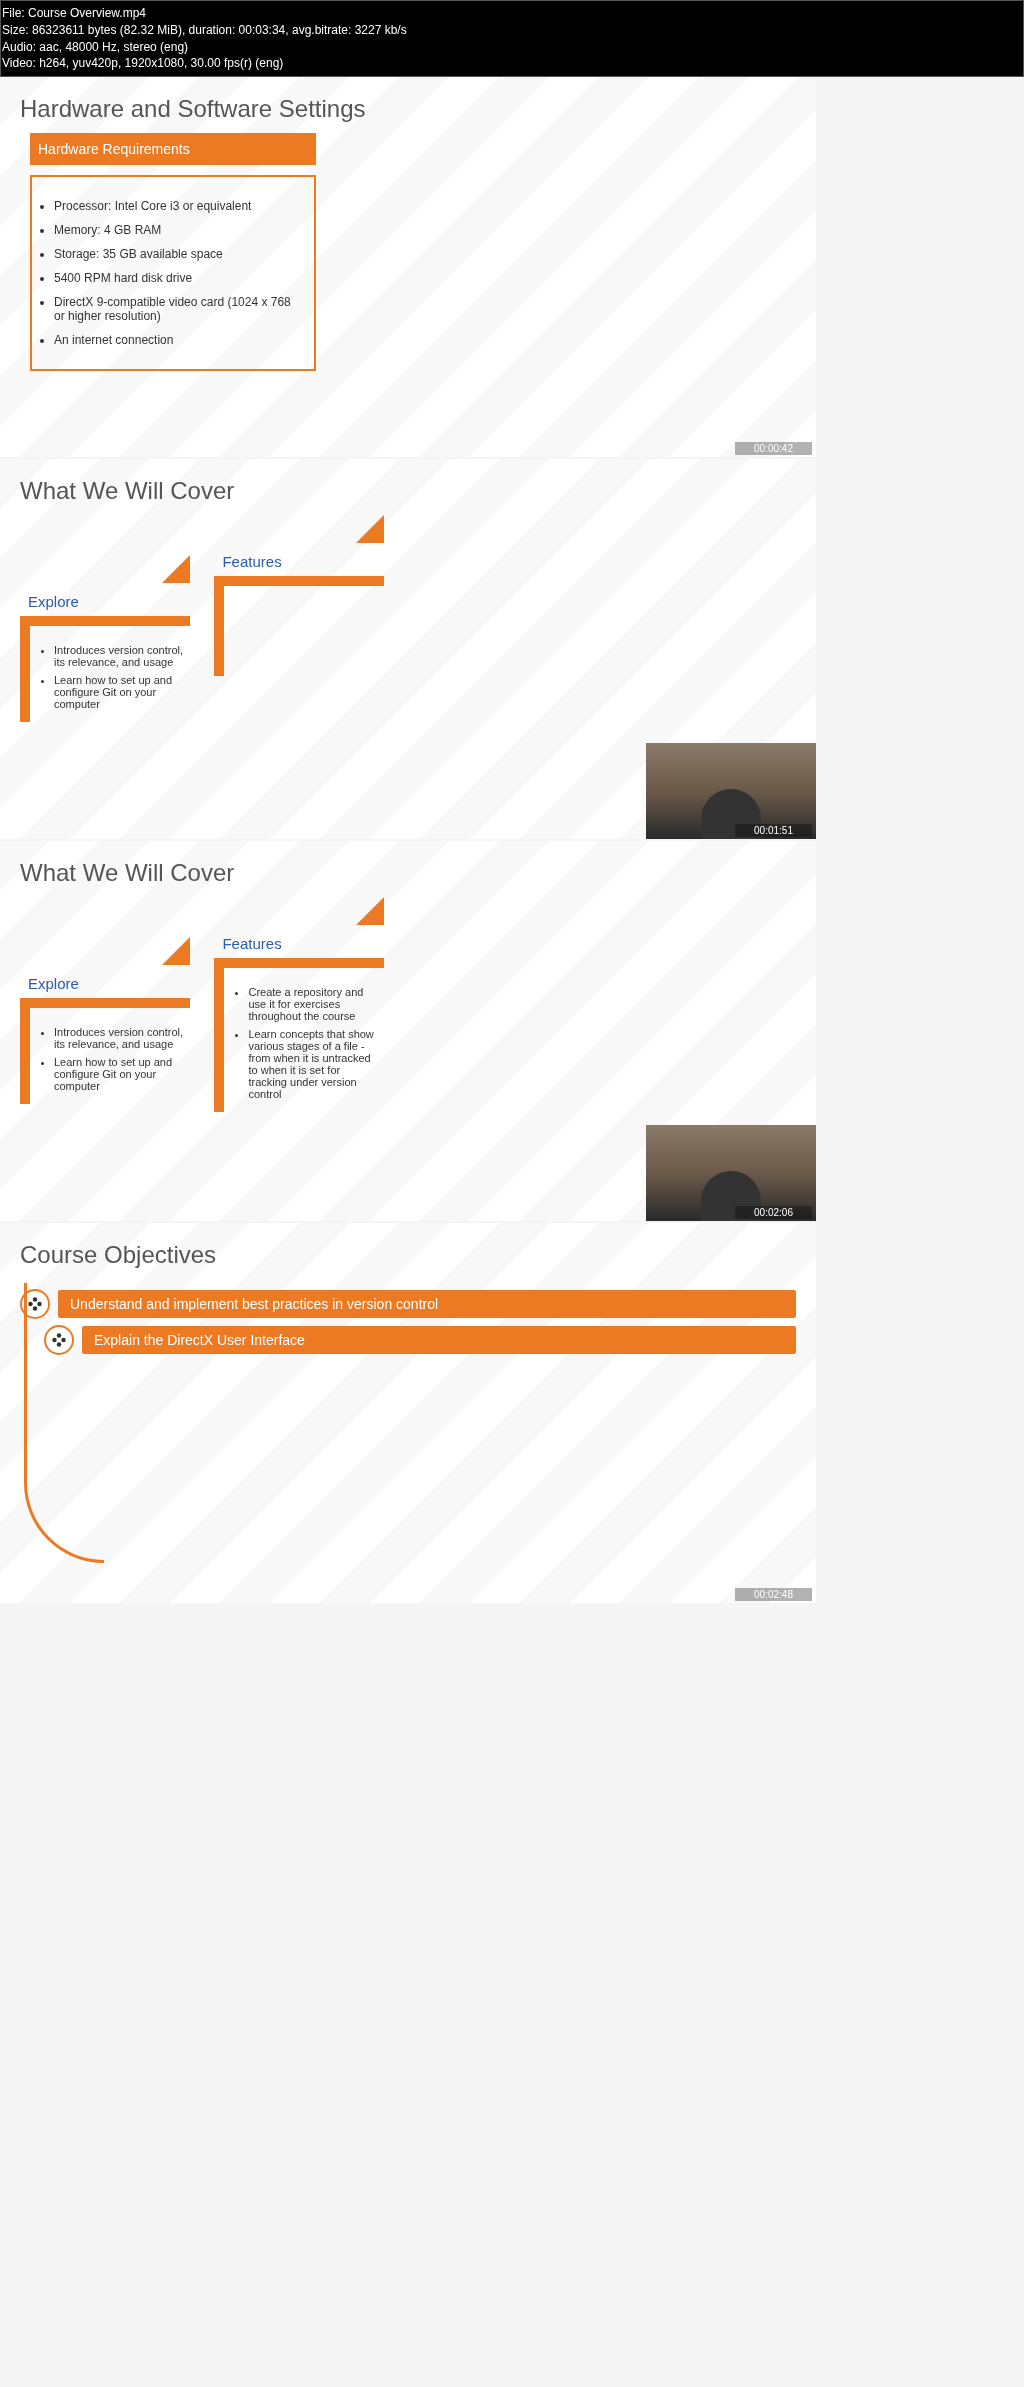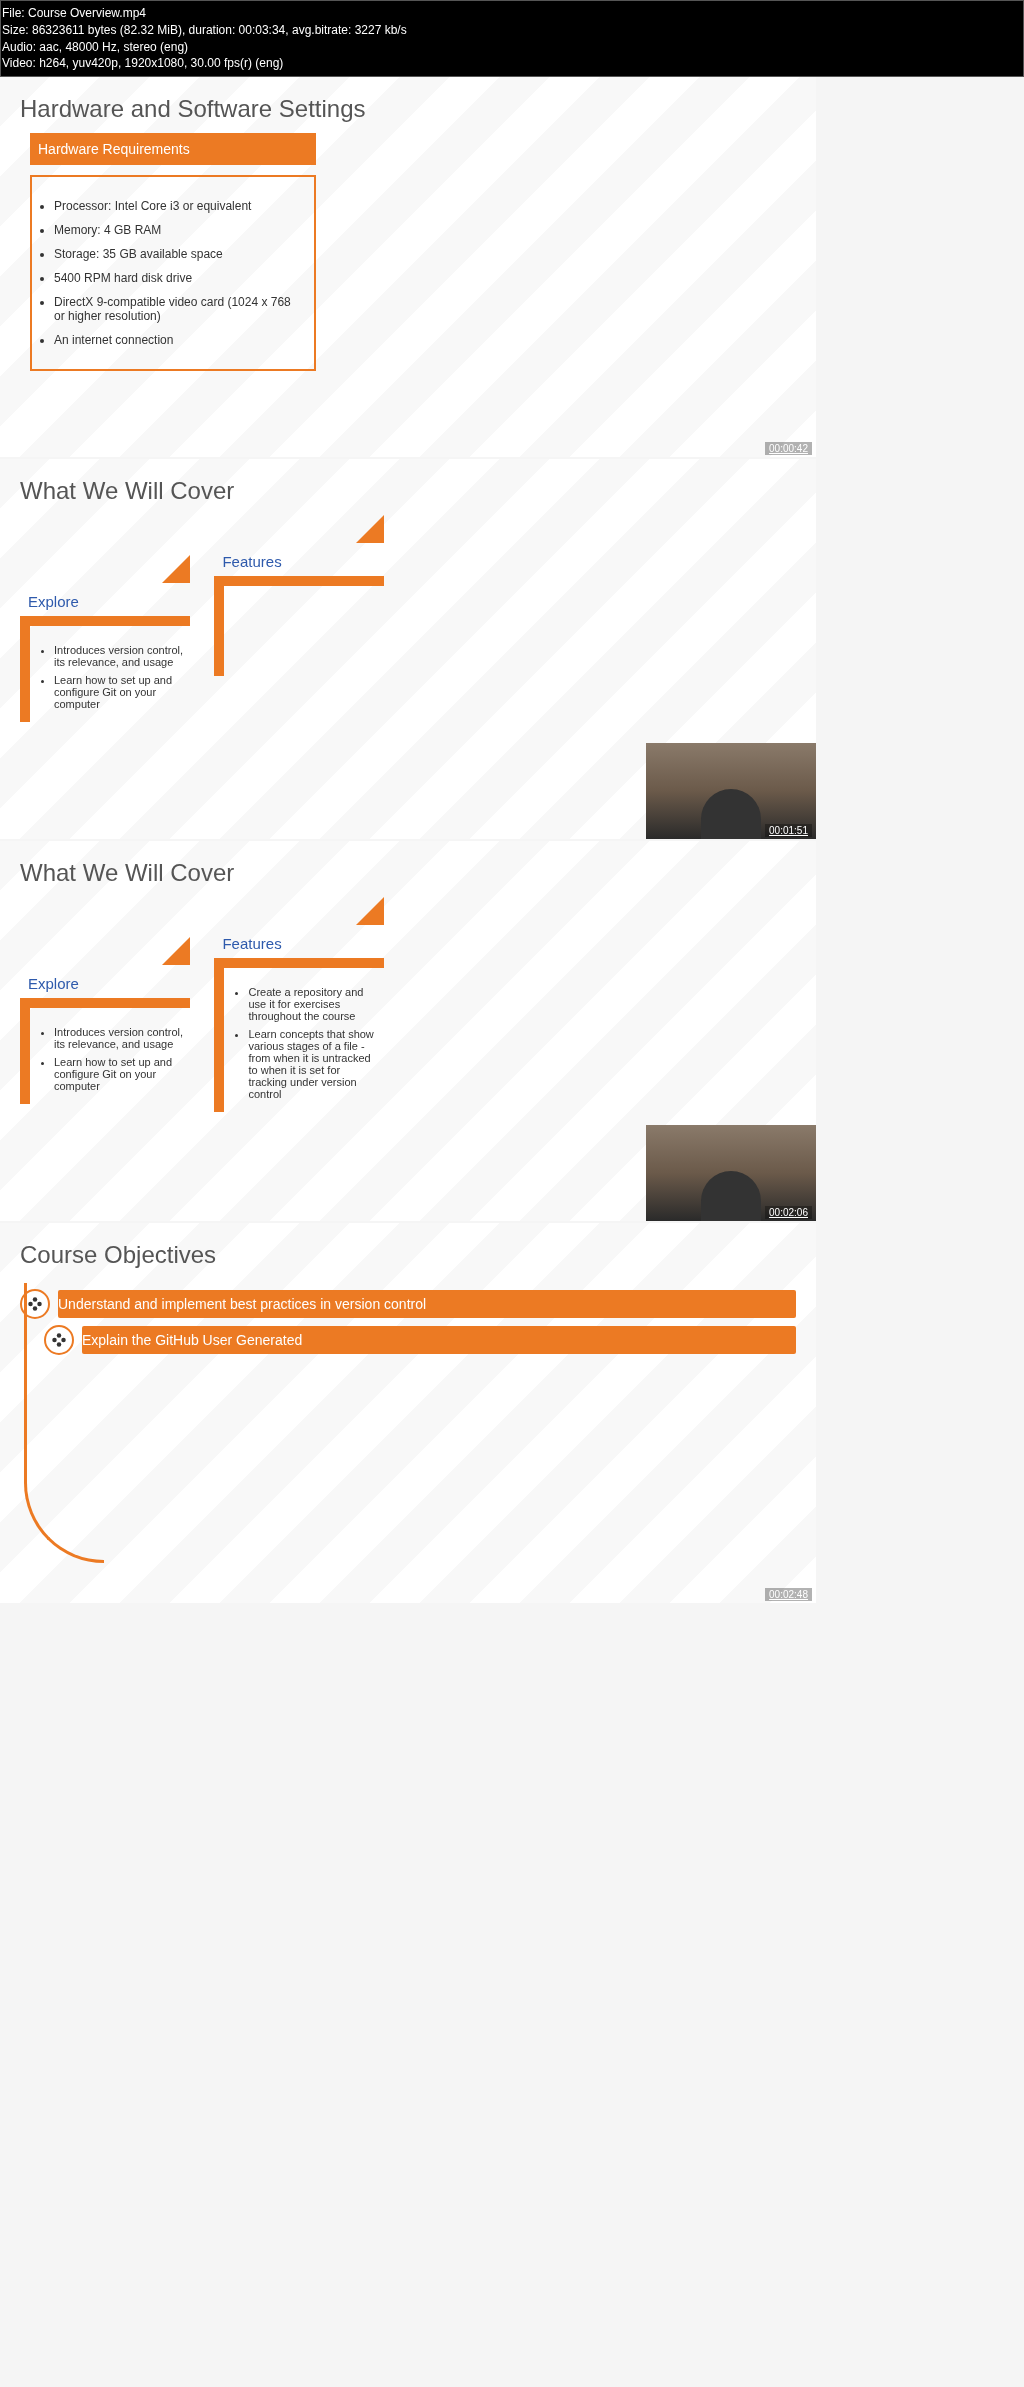--- a/index.html
+++ b/index.html
@@ -5,35 +5,35 @@
 * { margin: 0; padding: 0; box-sizing: border-box; }
 body { font-family: 'Segoe UI', Arial, sans-serif; background: #f5f5f5; width: 1024px; }
 .header-info { background: #000; color: #fff; padding: 4px 1px; font-size: 12px; line-height: 1.4; border: 1px solid #555; }
 .slide { width: 816px; height: 380px; background: #fff; position: relative; margin-bottom: 2px; overflow: hidden; }
 .slide-bg { background: linear-gradient(135deg, #f8f8f8 25%, #fff 25%, #fff 50%, #f8f8f8 50%, #f8f8f8 75%, #fff 75%); background-size: 100px 100px; }
 .slide-title { font-size: 24px; color: #555; padding: 18px 20px 10px; font-weight: 400; }
 .hw-box { margin-left: 30px; width: 286px; }
 .hw-header { background: #ec7a23; color: #fff; text-align: left; padding: 8px; font-size: 14px; }
 .hw-body { border: 2px solid #ec7a23; padding: 12px 12px; margin-top: 10px; font-size: 12px; color: #333; }
 .hw-body li { margin: 10px 0; list-style: disc; margin-left: 10px; }
-.timestamp { position: absolute; bottom: 2px; right: 4px; font-size: 10px; color: #fff; background: rgba(0,0,0,0.3); padding: 1px 4px; text-decoration: underline; }
+.timestamp { position: absolute; bottom: 2px; right: 4px; font-size: 10px; color: #fff; background: rgba(0,0,0,0.3); padding: 1px 19px; }
 .cover-section { position: relative; padding: 0 20px; }
 .col { display: inline-block; vertical-align: top; width: 170px; margin-right: 10px; }
 .col-header { color: #2e5aac; font-size: 15px; padding: 6px 8px; font-weight: 500; }
 .orange-corner { width: 0; height: 0; border-bottom: 28px solid #ec7a23; border-left: 28px solid transparent; float: right; margin-bottom: 4px; }
 .orange-l { border-left: 10px solid #ec7a23; border-top: 10px solid #ec7a23; padding: 10px 6px 6px 10px; min-height: 100px; }
 .col-body { font-size: 11px; color: #333; padding-top: 8px; }
 .col-body li { list-style: disc; margin-left: 14px; margin-bottom: 6px; }
 .webcam { position: absolute; bottom: 0; right: 0; width: 170px; height: 96px; background: linear-gradient(to bottom, #8a7a6a 0%, #6b5a4a 50%, #2a2a2a 100%); }
 .webcam::after { content: ''; position: absolute; bottom: 0; left: 50%; transform: translateX(-50%); width: 60px; height: 50px; background: #333; border-radius: 30px 30px 0 0; }
 .objectives { padding: 10px 20px; }
 .obj-row { display: flex; align-items: center; margin-bottom: 6px; }
 .obj-icon { width: 30px; height: 30px; border-radius: 50%; background: #fff; border: 2px solid #ec7a23; display: flex; align-items: center; justify-content: center; margin-right: 8px; flex-shrink: 0; }
 .obj-icon svg { width: 18px; height: 18px; }
-.obj-bar { background: #ec7a23; color: #fff; padding: 6px 0; flex: 1; font-size: 14px; border-radius: 2px; }
+.obj-bar { background: #ec7a23; color: #fff; padding: 6px 12px; flex: 1; font-size: 14px; border-radius: 2px; }
 .obj-row-1 { margin-left: 0; }
 .obj-row-2 { margin-left: 24px; }
 .obj-row-3 { margin-left: 48px; }
 .curve { position: absolute; left: 24px; top: 60px; width: 80px; height: 280px; border-left: 3px solid #ec7a23; border-bottom: 3px solid #ec7a23; border-radius: 0 0 0 100px; }
 .col-2 { margin-left: 10px; }
 .col-1 { margin-top: 40px; }
 </style>
 </head>
 <body>
 
@@ -131,18 +131,18 @@
     </div>
     <div class="obj-row obj-row-2">
       <div class="obj-icon">
         <svg viewBox="0 0 24 24">
             <circle cx="6" cy="12" r="3" fill="#333"></circle>
             <circle cx="18" cy="12" r="3" fill="#333"></circle>
             <circle cx="12" cy="6" r="3" fill="#333"></circle>
             <circle cx="12" cy="18" r="3" fill="#333"></circle>
           </svg>
       </div>
-      <div class="obj-bar">Explain the GitHub User Generated</div>
+      <div class="obj-bar">Explain the DirectX User Interface</div>
     </div>
     <div class="curve"></div>
   </div>
   <div class="timestamp">00:02:48</div>
 </div>
 
 </body></html>

